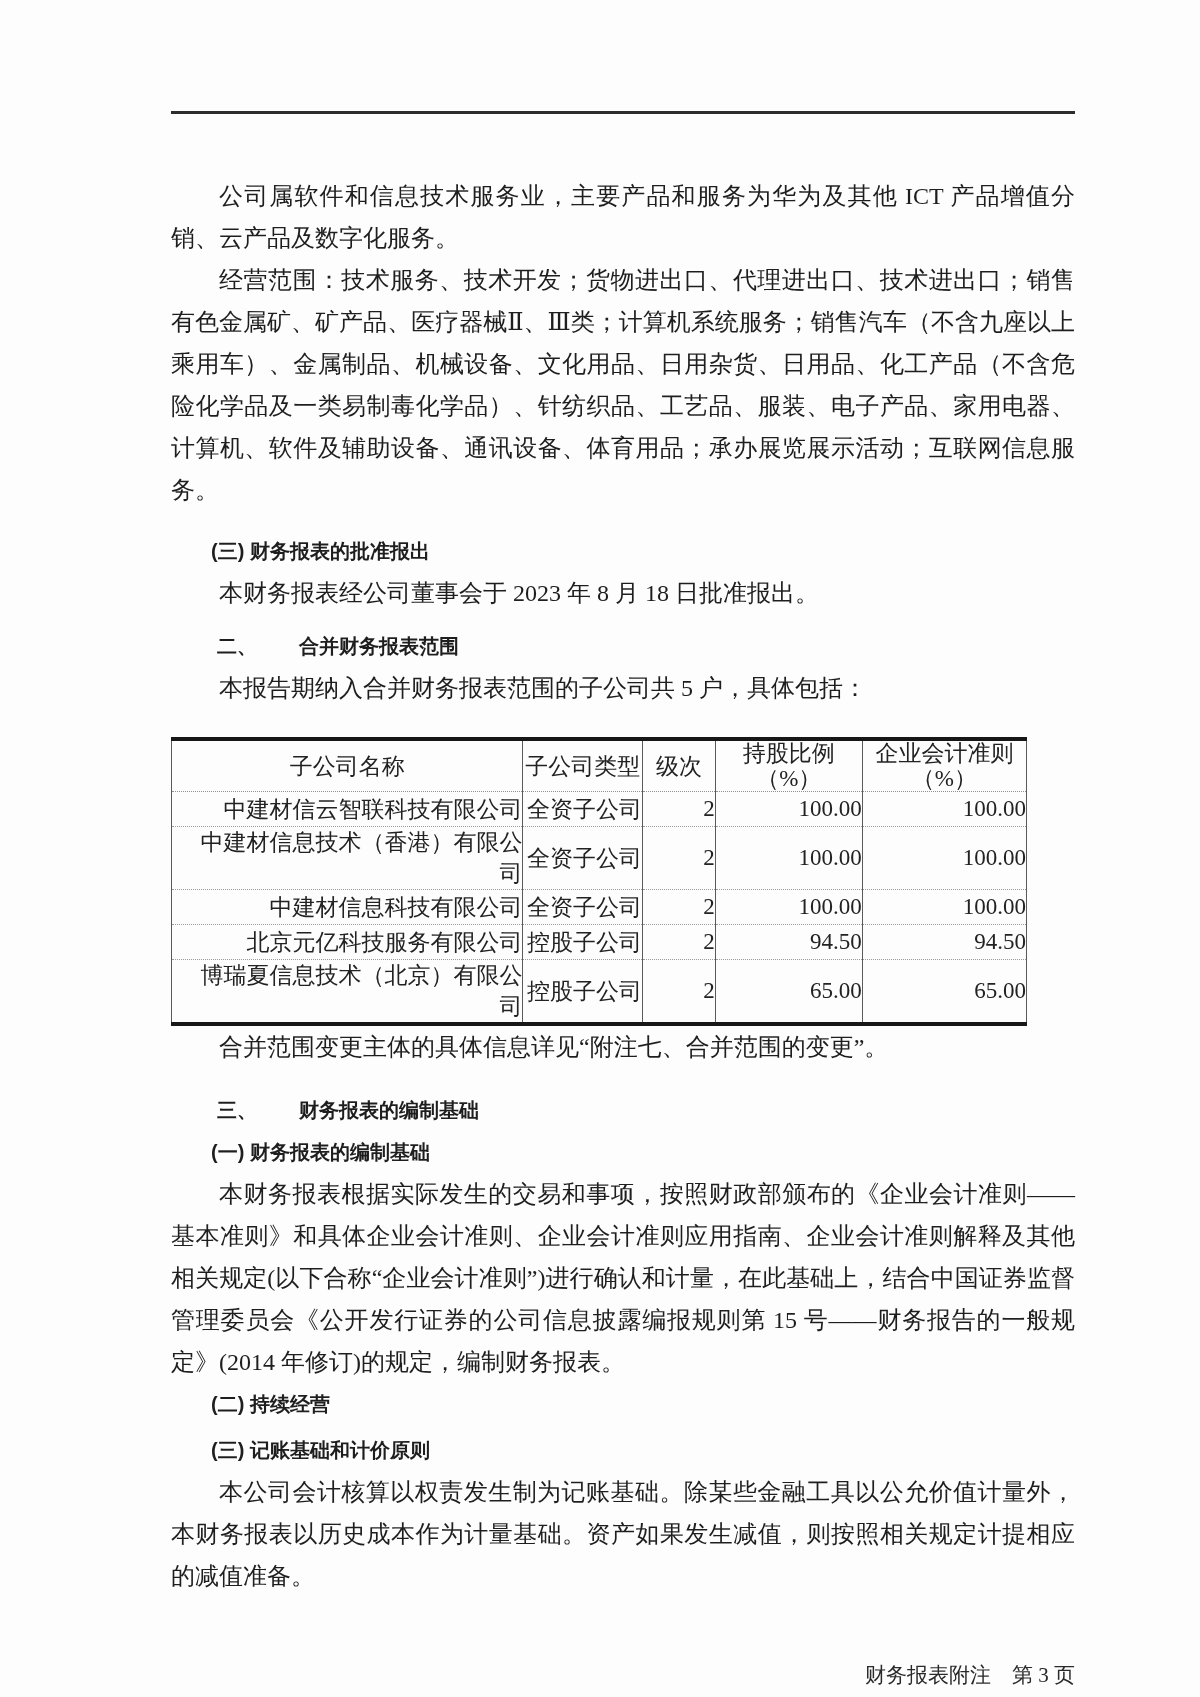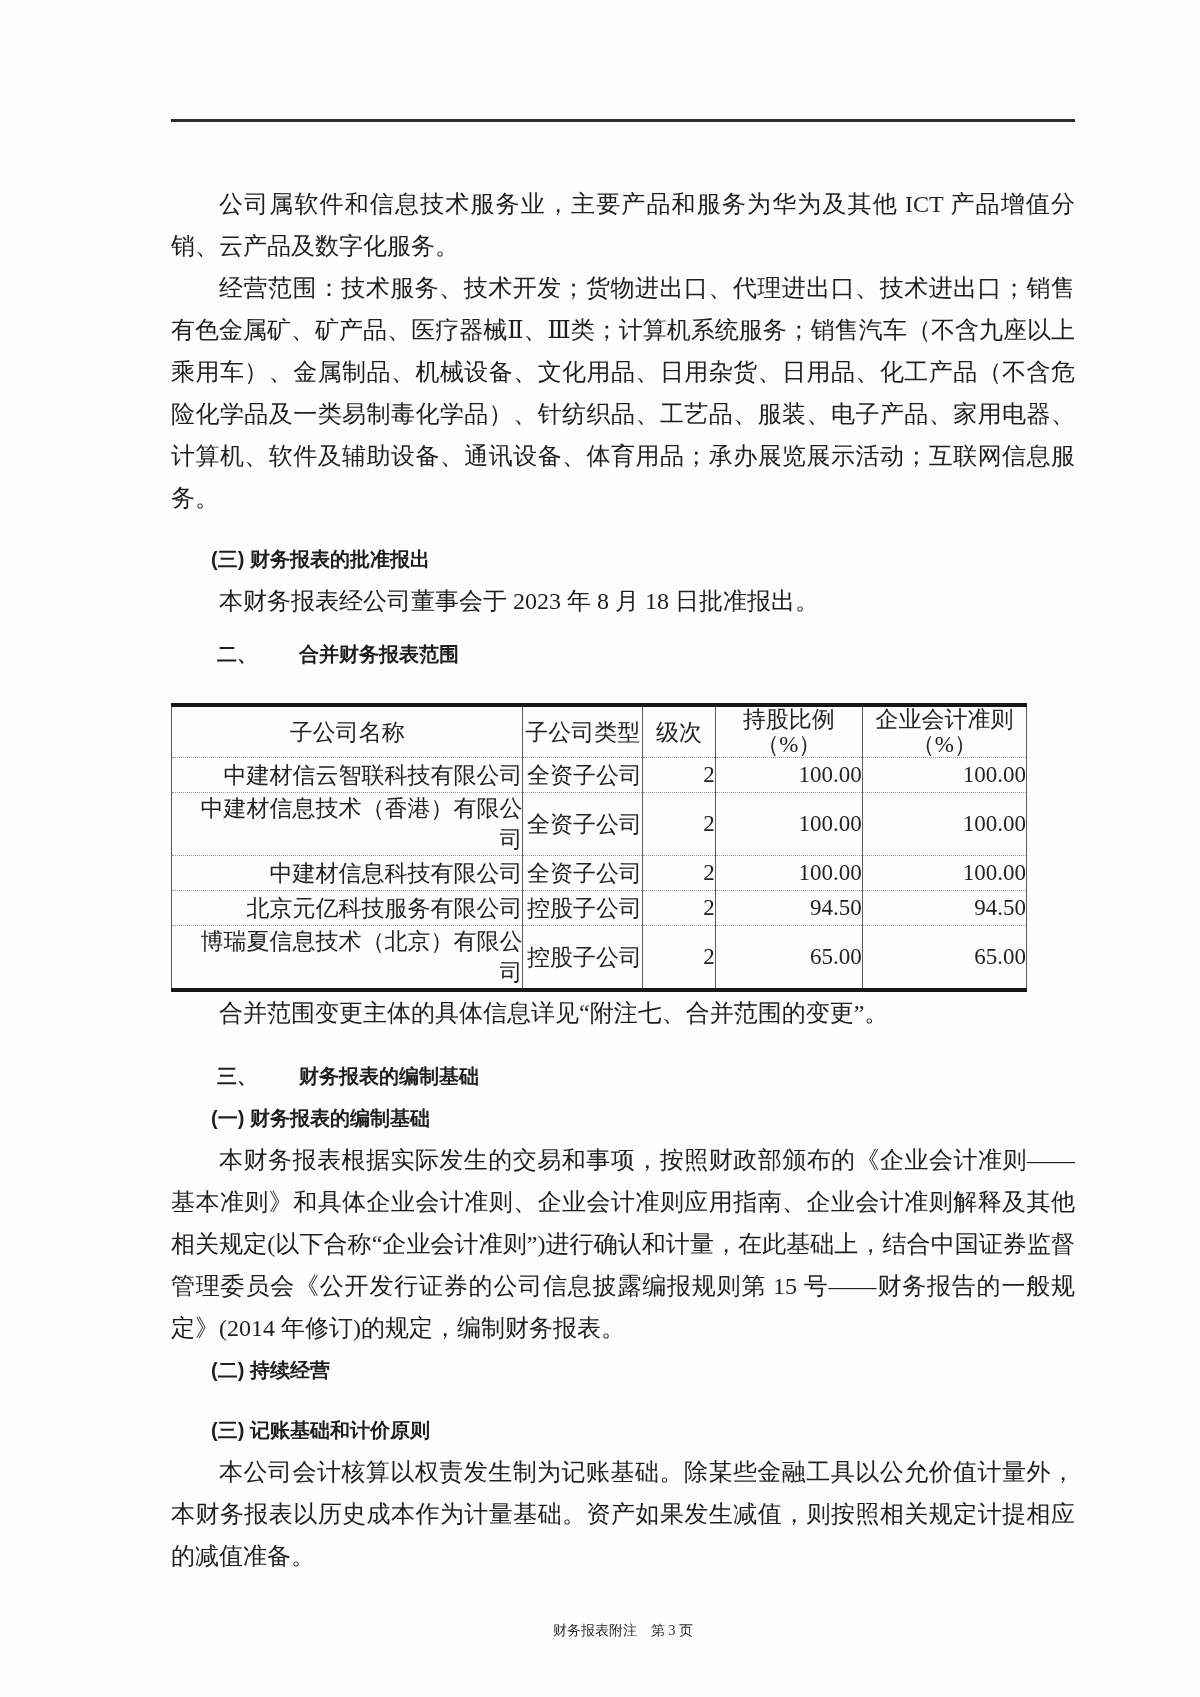--- a/index.html
+++ b/index.html
@@ -8,21 +8,21 @@
     width:1200px;
     height:1697px;
     background:#fdfdfd;
     font-family:"Liberation Serif","DejaVu Serif",serif;
     color:#1e1e1e;
     overflow:hidden;
   }
   .content{
     position:absolute;
     left:171px;
-    top:8px;
+    top:0;
     width:904px;
   }
   .toprule{
     border:none;
     border-top:3px solid #2d2d2d;
     height:0;
     margin:111px 0 61px 0;
   }
   p.body{
     margin:0;
@@ -44,21 +44,21 @@
   }
   .h-main{
     display:flex;
     margin-left:46px;
   }
   .h-main .h-num{width:82px;}
   .sp-before-approval{margin-top:19px;}
   .sp-before-scope{margin-top:11px;}
   .sp-before-basis{margin-top:21px;}
   .sp-before-going{margin-top:0;}
-  .sp-before-accounting{margin-top:18px;}
+  .sp-before-accounting{margin-top:4px;}
   table.subs{
     width:856px;
     border-collapse:collapse;
     table-layout:fixed;
     margin-top:28px;
     border-top:4px solid #171717;
     border-bottom:4px solid #171717;
     font-size:23px;
     color:#222;
   }
@@ -87,23 +87,23 @@
     border-bottom:1px dotted #9a9a9a;
     padding:0;
   }
   table.subs tr:last-child td{border-bottom:none;}
   table.subs td.name{
     text-align:right;
     padding-left:22px;
   }
   .note{margin-top:15px;}
   .footer{
-    margin-top:38px;
-    text-align:center;
-    font-size:14px;
+    margin-top:62px;
+    text-align:right;
+    font-size:21px;
     line-height:32px;
     color:#2a2a2a;
   }
 </style>
 </head>
 <body>
 
 <div class="page">
   <div class="content">
 
@@ -112,20 +112,21 @@
     <p class="body">公司属软件和信息技术服务业，主要产品和服务为华为及其他 ICT 产品增值分销、云产品及数字化服务。</p>
     <p class="body">经营范围：技术服务、技术开发；货物进出口、代理进出口、技术进出口；销售有色金属矿、矿产品、医疗器械Ⅱ、Ⅲ类；计算机系统服务；销售汽车（不含九座以上乘用车）、金属制品、机械设备、文化用品、日用杂货、日用品、化工产品（不含危险化学品及一类易制毒化学品）、针纺织品、工艺品、服装、电子产品、家用电器、计算机、软件及辅助设备、通讯设备、体育用品；承办展览展示活动；互联网信息服务。</p>
 
     <div class="hd h-sub sp-before-approval">(三) 财务报表的批准报出</div>
     <p class="body">本财务报表经公司董事会于 2023 年 8 月 18 日批准报出。</p>
 
     <div class="h-main hd sp-before-scope">
       <span class="h-num">二、</span>
       <span class="h-title">合并财务报表范围</span>
     </div>
+    <p class="body">本报告期纳入合并财务报表范围的子公司共 5 户，具体包括：</p>
 
     <table class="subs">
       <colgroup>
         <col class="c1">
           <col class="c2">
           <col class="c3">
           <col class="c4">
           <col class="c5">
       </colgroup>
       <tbody>

